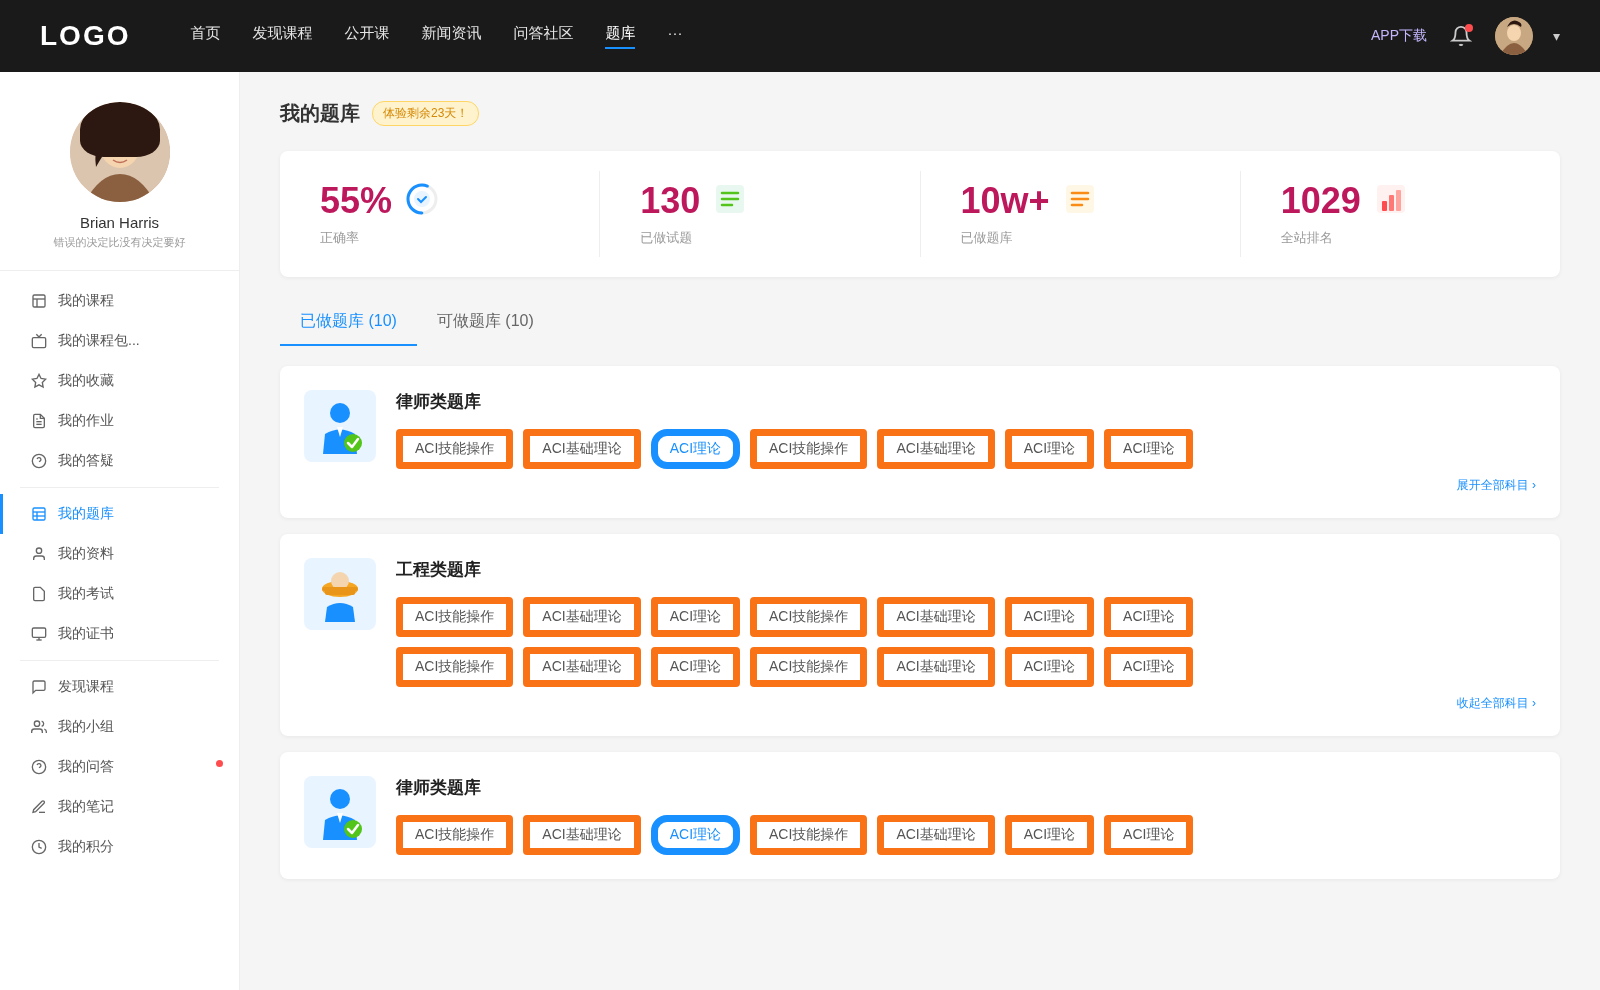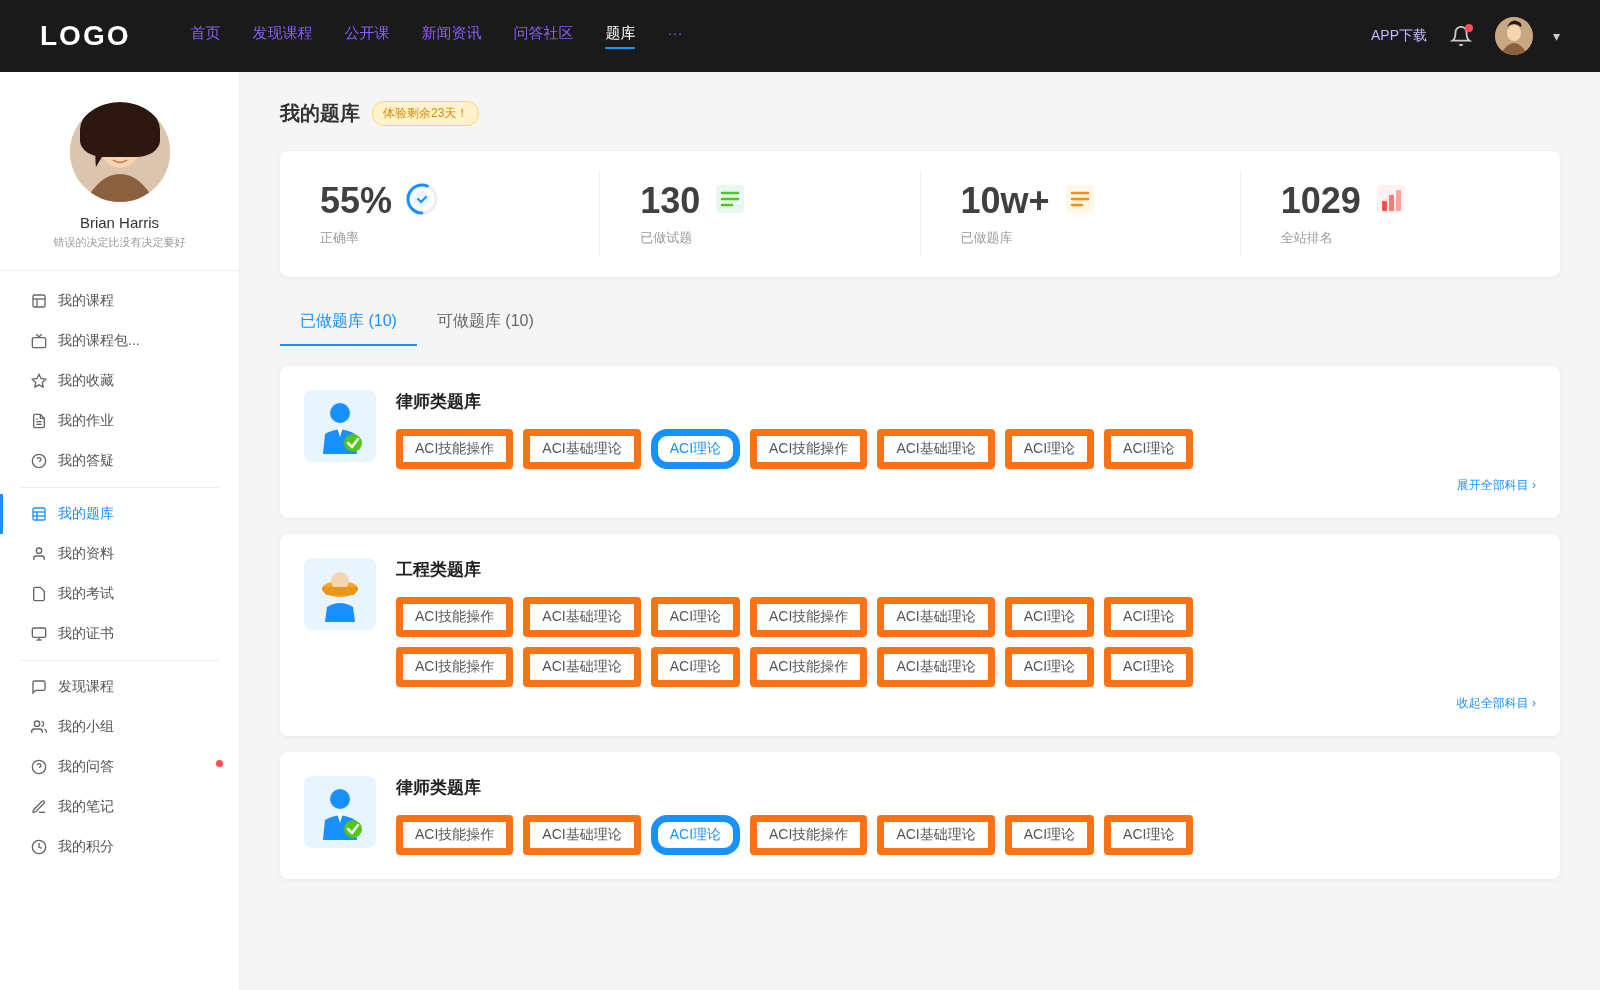--- a/index.html
+++ b/index.html
@@ -20,21 +20,21 @@
       font-weight: bold;
       letter-spacing: 2px;
       margin-right: 20px;
     }
     .navbar-nav {
       display: flex;
       gap: 32px;
       flex: 1;
     }
     .nav-item {
-      color: #8b5cf6;
+      color: #e5e5e5;
       font-size: 15px;
       cursor: pointer;
     }
     .nav-item.active {
       color: white;
       border-bottom: 2px solid #1890ff;
       padding-bottom: 4px;
     }
     .navbar-right {
       display: flex;
@@ -198,21 +198,21 @@
     }
     .stat-item:last-child { border-right: none; }
     .stat-top {
       display: flex;
       align-items: center;
       gap: 12px;
     }
     .stat-number {
       font-size: 36px;
       font-weight: 600;
-      color: #404040;
+      color: #be185d;
       line-height: 1;
     }
     .stat-label {
       font-size: 13px;
       color: #999;
       margin-top: 8px;
     }
 
     
     .tabs-row {

